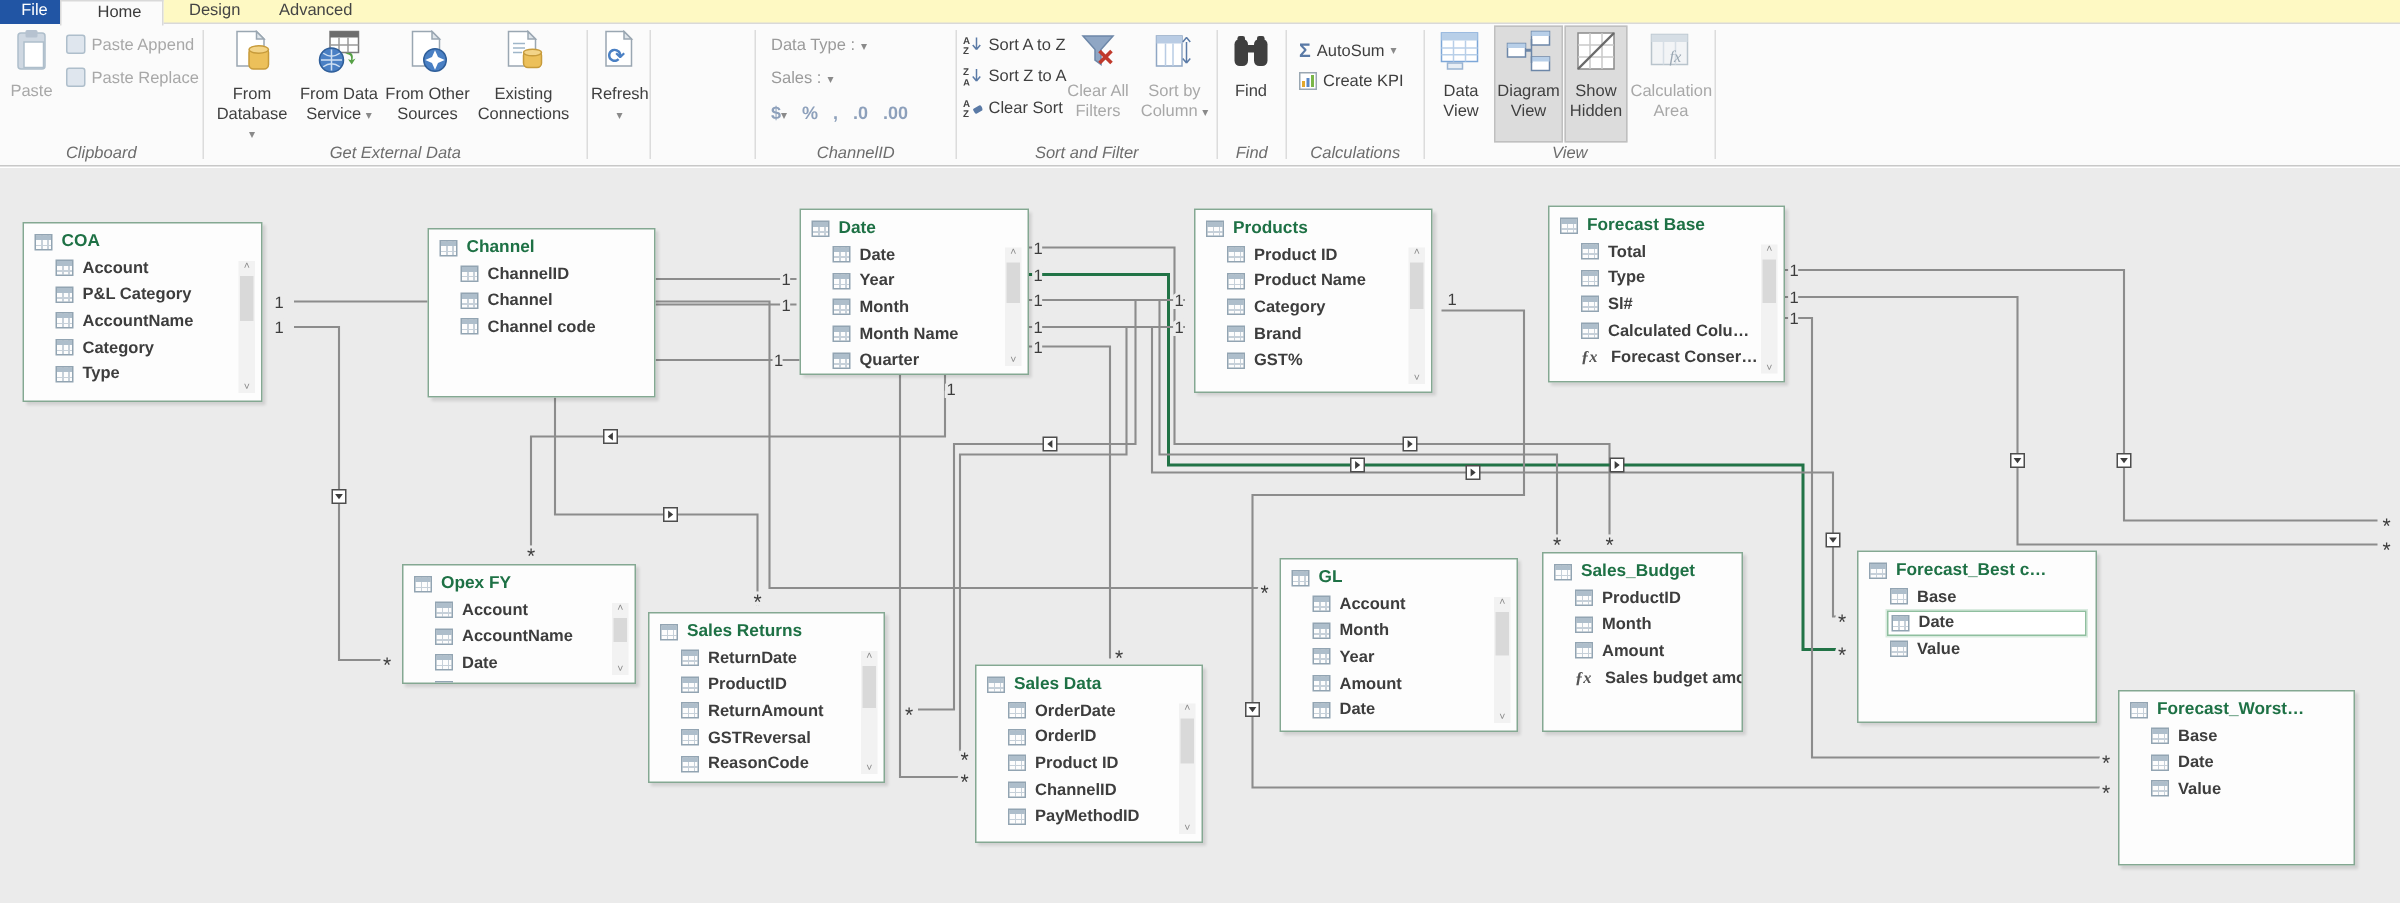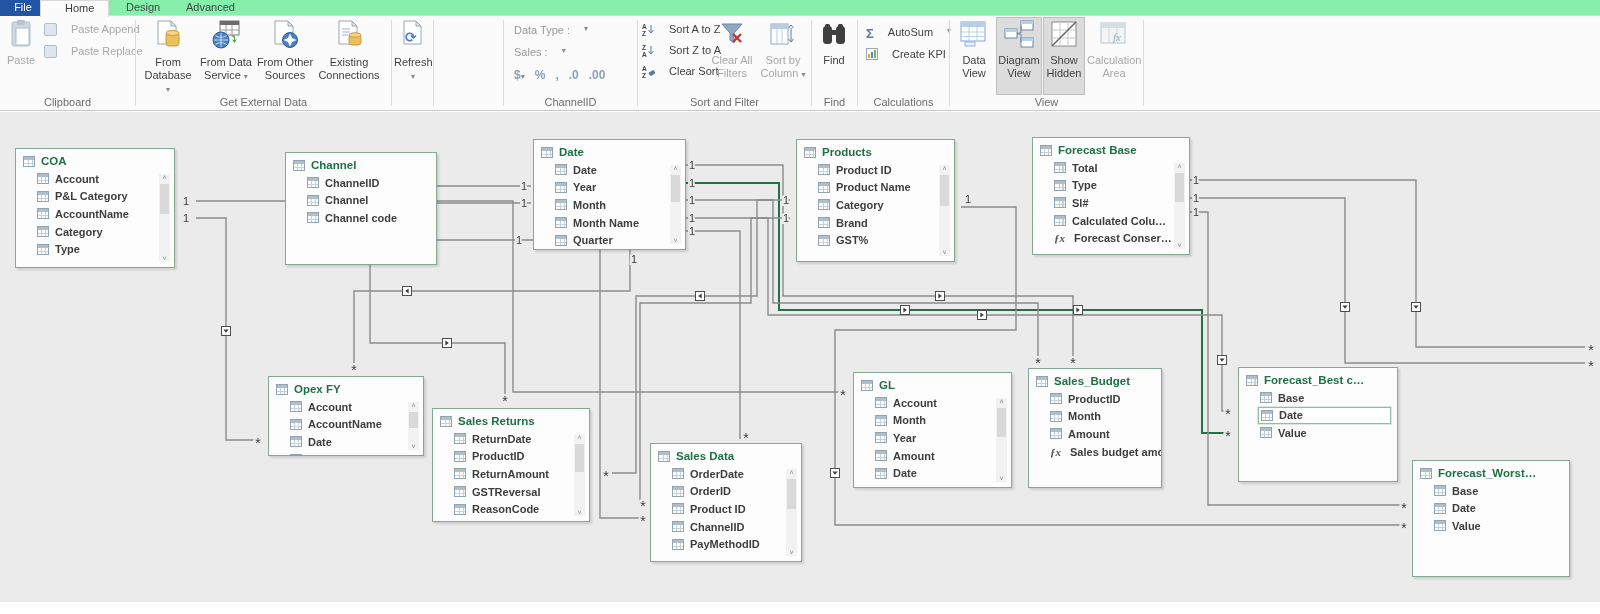--- a/index.html
+++ b/index.html
@@ -3,36 +3,36 @@
 <meta charset="utf-8">
 <style>
   * { margin:0; padding:0; box-sizing:border-box; }
   html,body { width:1600px; height:614px; overflow:hidden;
     font-family:"Liberation Sans","DejaVu Sans",sans-serif; background:#fff; }
 
   
   .ribbon { position:absolute; top:0; left:0; width:1600px; height:111px;
     background:#fbfbfb; border-bottom:1px solid #c8c8c8; }
   .tabrow { position:absolute; top:0; left:0; right:0; height:16px;
-    background:#86efac; border-bottom:1px solid #d9d9d9; font-size:11px; }
+    background:#fef9c3; border-bottom:1px solid #d9d9d9; font-size:11px; }
   .tab { position:absolute; top:0; height:16px; line-height:15px; padding:0 14px; color:#444; }
   .tab.file { left:0; width:46px; background:#2155a4; color:#fff; text-align:center; padding:0; }
   .tab.active { background:#fbfbfb; border:1px solid #d9d9d9; border-bottom:none; height:17px; color:#3a3a3a; }
   .rbody { position:absolute; top:16px; left:0; right:0; height:78px; }
   .rgroup { position:absolute; top:0; height:94px; }
   .rglabel { position:absolute; bottom:2px; left:0; right:0; text-align:center;
-    font-size:11px; color:#6d6d6d; }
+    font-size:11px; color:#6d6d6d;font-style:italic; }
   .rdiv { position:absolute; top:4px; height:86px; width:1px; background:#dcdcdc; }
   .bigbtn { position:absolute; top:2px; text-align:center; font-size:11px; color:#3f3f3f;
     line-height:13px; cursor:default; }
   .bigbtn .bicon { display:block; margin:2px auto 3px; }
   .bigbtn.disabled { color:#a8a8a8; }
   .bigbtn.selected { background:#dcdcdc; border:1px solid #bfbfbf; }
   .smallbtn { position:absolute; font-size:11px; color:#3f3f3f; white-space:nowrap;
-    display:flex; align-items:flex-start; gap:14px; }
+    display:flex; align-items:center; gap:4px; }
   .smallbtn.disabled { color:#a8a8a8; }
   .drop { color:#8a8a8a; font-size:8px; }
   .fmtlabel { color:#9a9a9a; font-size:11px; }
   .fmticons { position:absolute; left:10px; top:52px; display:flex; gap:10px;
     color:#8da0bb; font-size:12px; font-weight:bold; }
   .clip-icon { width:13px; height:13px; border:1px solid #aebecb; background:#dfe6ee; border-radius:2px; display:inline-block; }
   .page-sm { width:11px; height:13px; border:1px solid #aebecb; background:#fff; display:inline-block; }
 
   
   .canvas { position:absolute; top:112px; left:0; width:1600px; height:490px; background:#ebebeb; }

